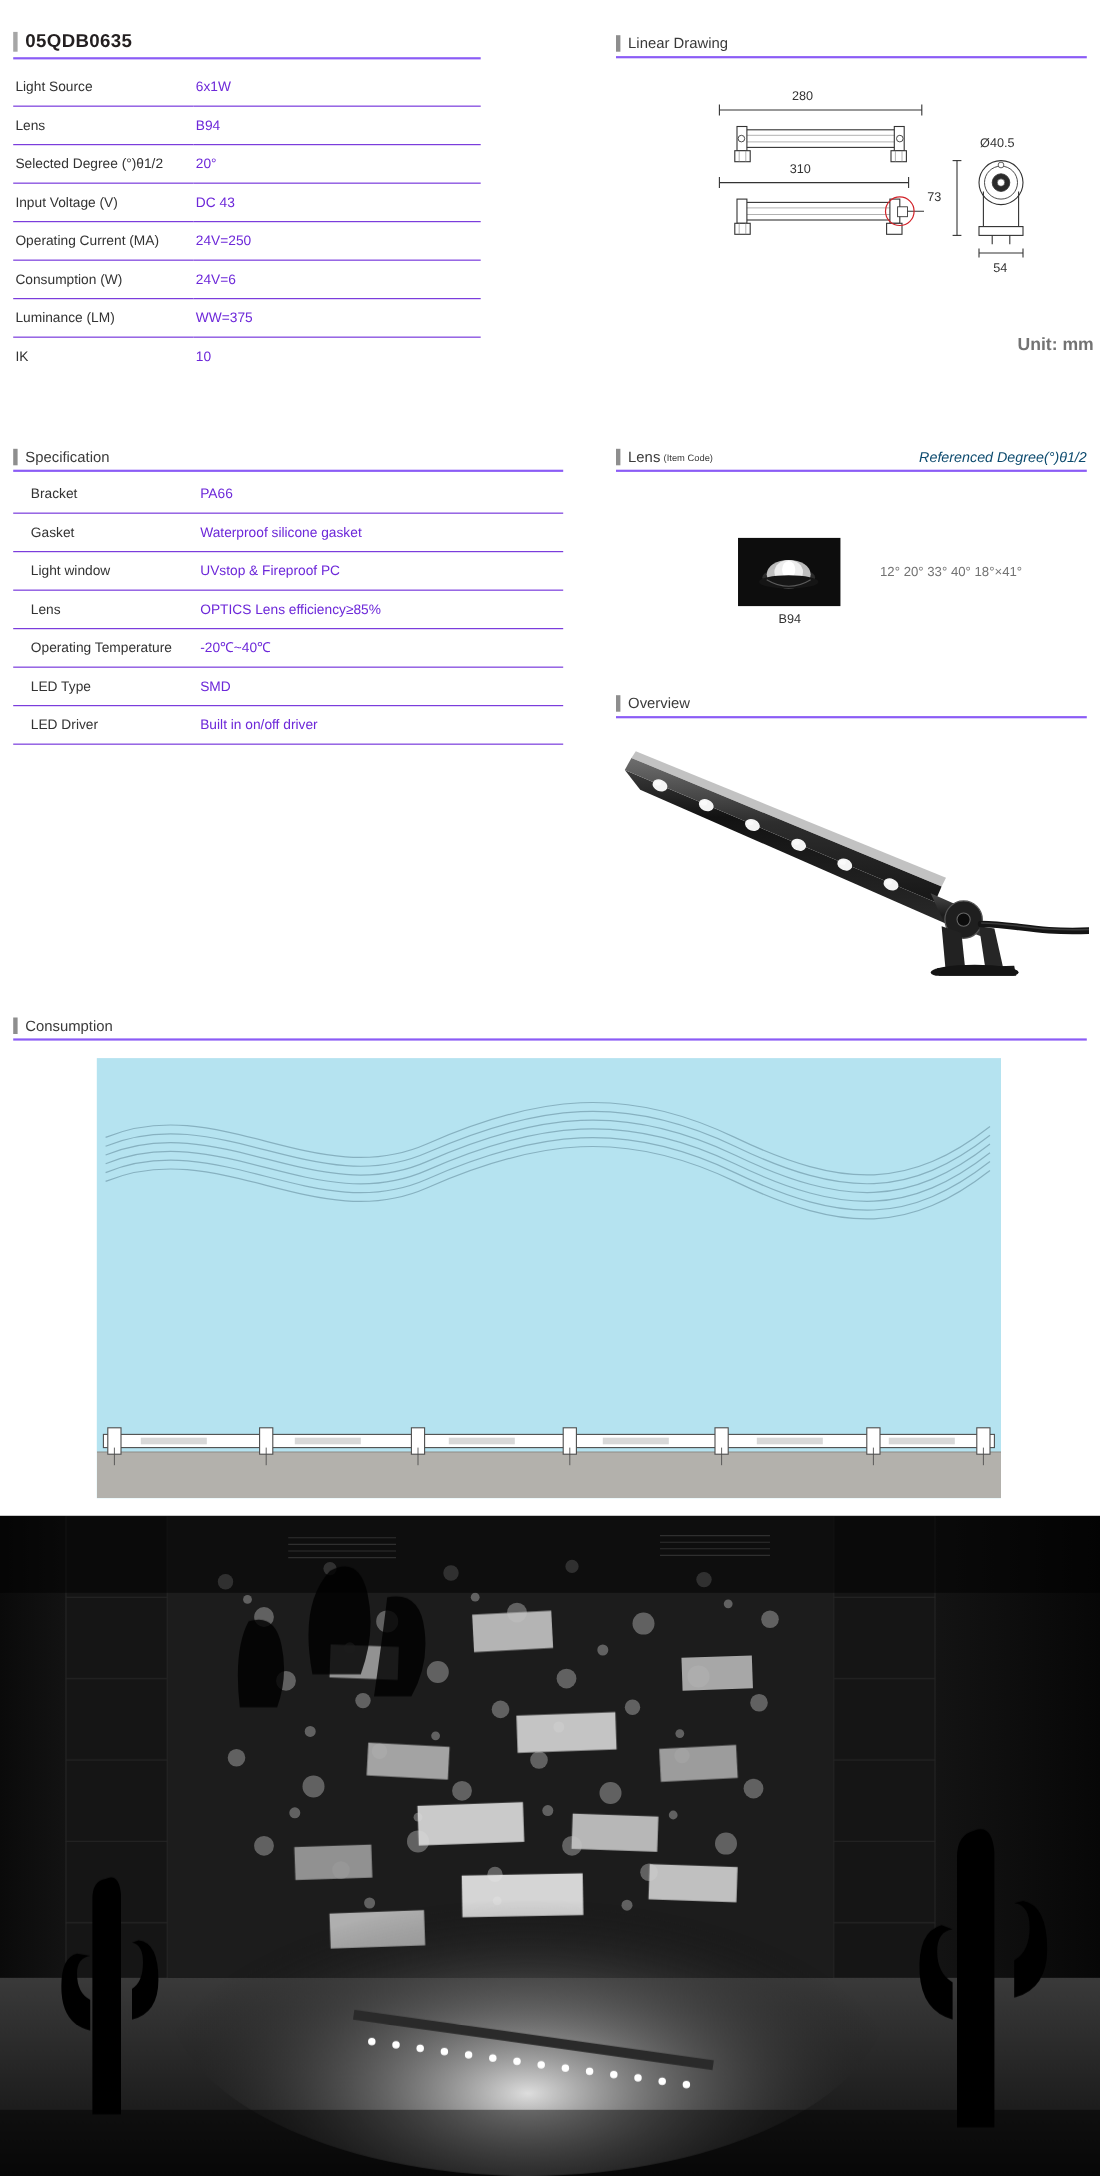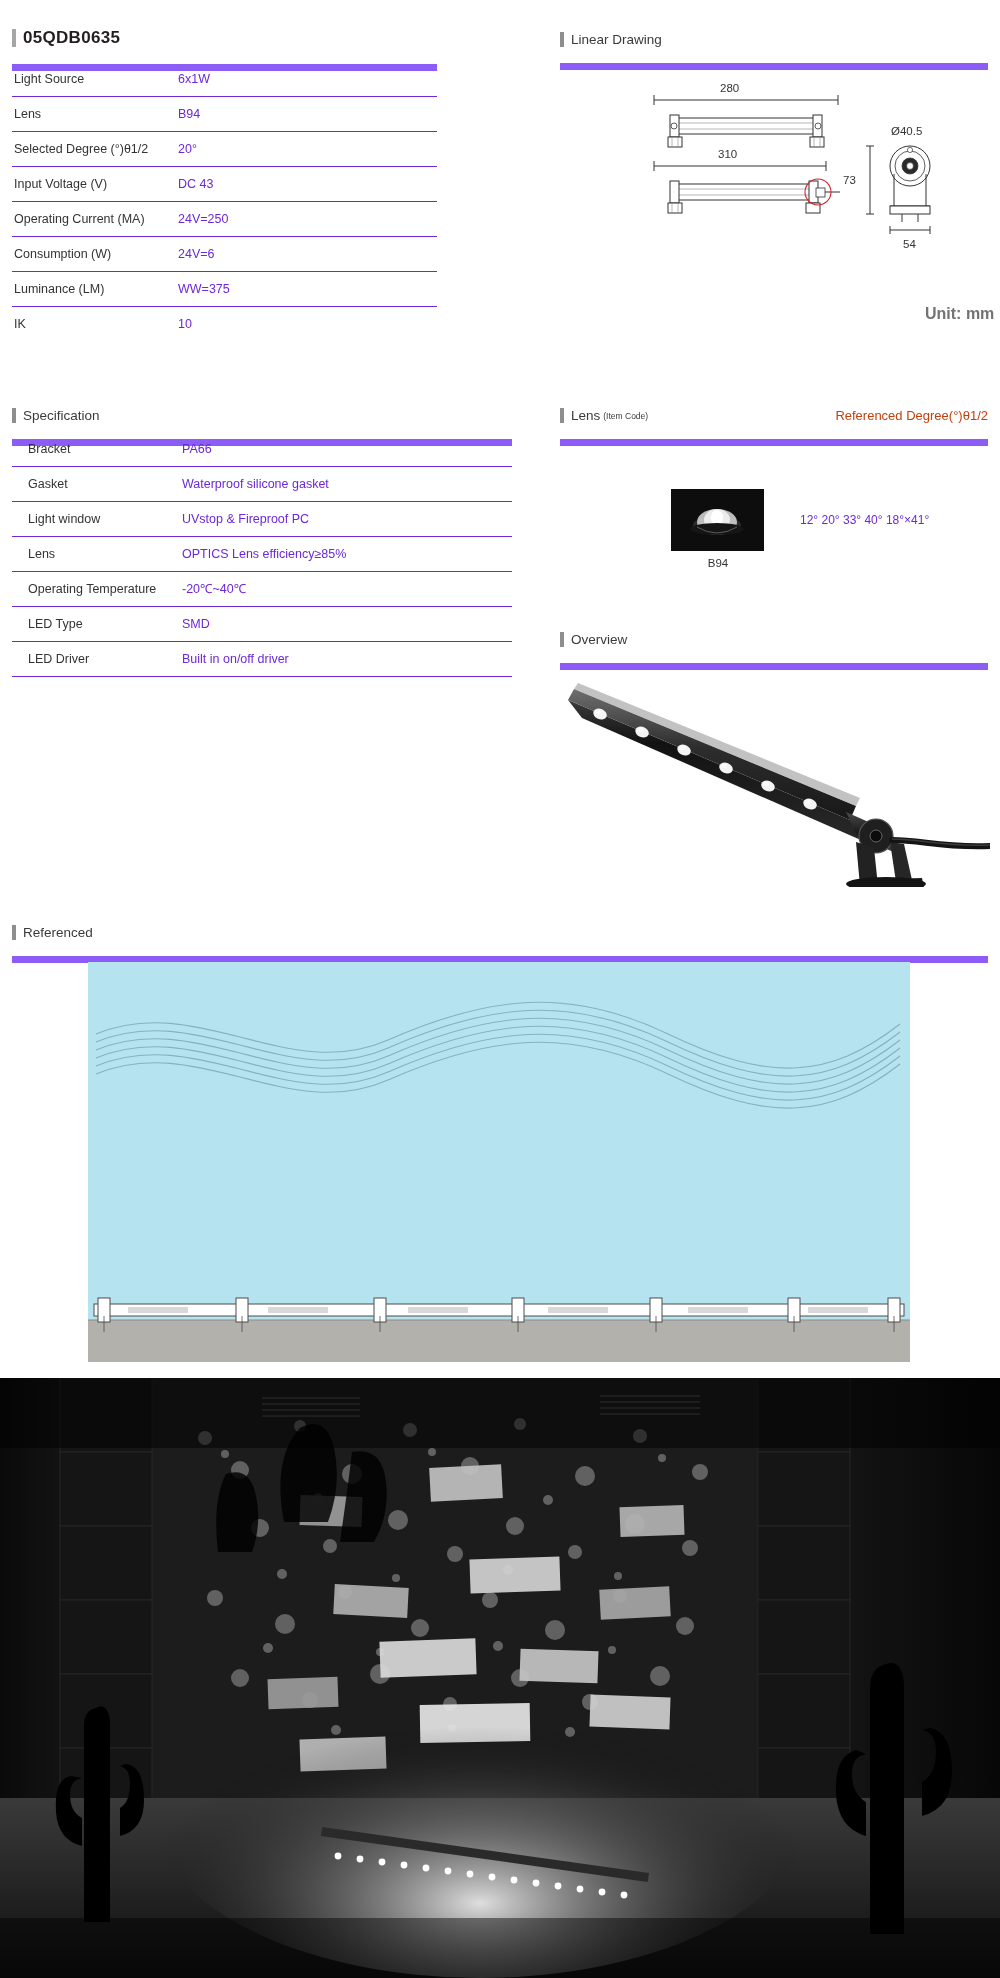--- a/index.html
+++ b/index.html
@@ -14,22 +14,22 @@
     font-family: "Liberation Sans", sans-serif;
     color: #231f20;
     overflow: hidden;
   }
 
   
   .sec-head {
     position: absolute;
     display: flex;
     align-items: center;
-    border-bottom: 7px solid #8b5cf6;
-    padding-bottom: 16px;
+    border-bottom: 2px solid #8b5cf6;
+    padding-bottom: 4px;
     box-sizing: border-box;
   }
   .sec-head .bar {
     width: 4px;
     height: 15px;
     background: #8e8e8e;
     margin-right: 7px;
     flex: none;
   }
   .sec-head .lbl {
@@ -38,22 +38,23 @@
     white-space: nowrap;
   }
   .sec-head .sub {
     font-size: 8.5px;
     color: #3a3a3a;
     margin-left: 3px;
   }
   .sec-head .right {
     margin-left: auto;
     font-size: 13px;
-    color: #c2410c;
+    color: #0c4a6e;
     white-space: nowrap;
+    font-style: italic;
   }
   .sec-head.title .lbl {
     font-size: 17px;
     font-weight: bold;
     color: #231f20;
     letter-spacing: .3px;
   }
   .sec-head.title .bar {
     height: 18px;
     background: #a6a6a6;
@@ -95,21 +96,21 @@
   .lens-caption {
     position: absolute;
     font-size: 11.5px;
     color: #333;
     text-align: center;
     width: 80px;
   }
   .lens-degrees {
     position: absolute;
     font-size: 12px;
-    color: #6d28d9;
+    color: #737373;
     white-space: nowrap;
   }
 
   
   .app-scene {
     position: absolute;
     background: #b5e3f0;
     overflow: hidden;
   }
 
@@ -372,21 +373,21 @@
     <path d="M292 208 L362 206 L364 216 L294 218 Z" fill="#191919"></path>
     <ellipse cx="326" cy="212" rx="40" ry="7" fill="#141414"></ellipse>
 
     <path d="M332 168 C362 168 382 176 430 174" stroke="#141414" stroke-width="6" fill="none" stroke-linecap="round"></path>
     <path d="M332 167 C362 167 382 175 430 173" stroke="#3a3a3a" stroke-width="1.4" fill="none"></path>
   </svg>
 </div>
 
 <div class="sec-head" style="left:12px; top:925px; width:976px;">
   <span class="bar"></span>
-  <span class="lbl">Referenced</span>
+  <span class="lbl">Consumption</span>
 </div>
 
 <div class="app-scene" style="left:88px; top:962px; width:822px; height:400px;">
   <svg width="822" height="400" viewBox="0 0 822 400">
     <rect width="822" height="400" fill="#b5e3f0"></rect>
 
     <g stroke="#7fa9b8" stroke-width="1.1" fill="none" opacity="0.85">
       <path d="M8 72 C 110 30, 200 122, 300 78 S 480 24, 580 72 S 740 118, 812 62"></path>
       <path d="M8 80 C 110 38, 200 130, 300 86 S 480 32, 580 80 S 740 126, 812 70"></path>
       <path d="M8 88 C 110 46, 200 138, 300 94 S 480 40, 580 88 S 740 134, 812 78"></path>

